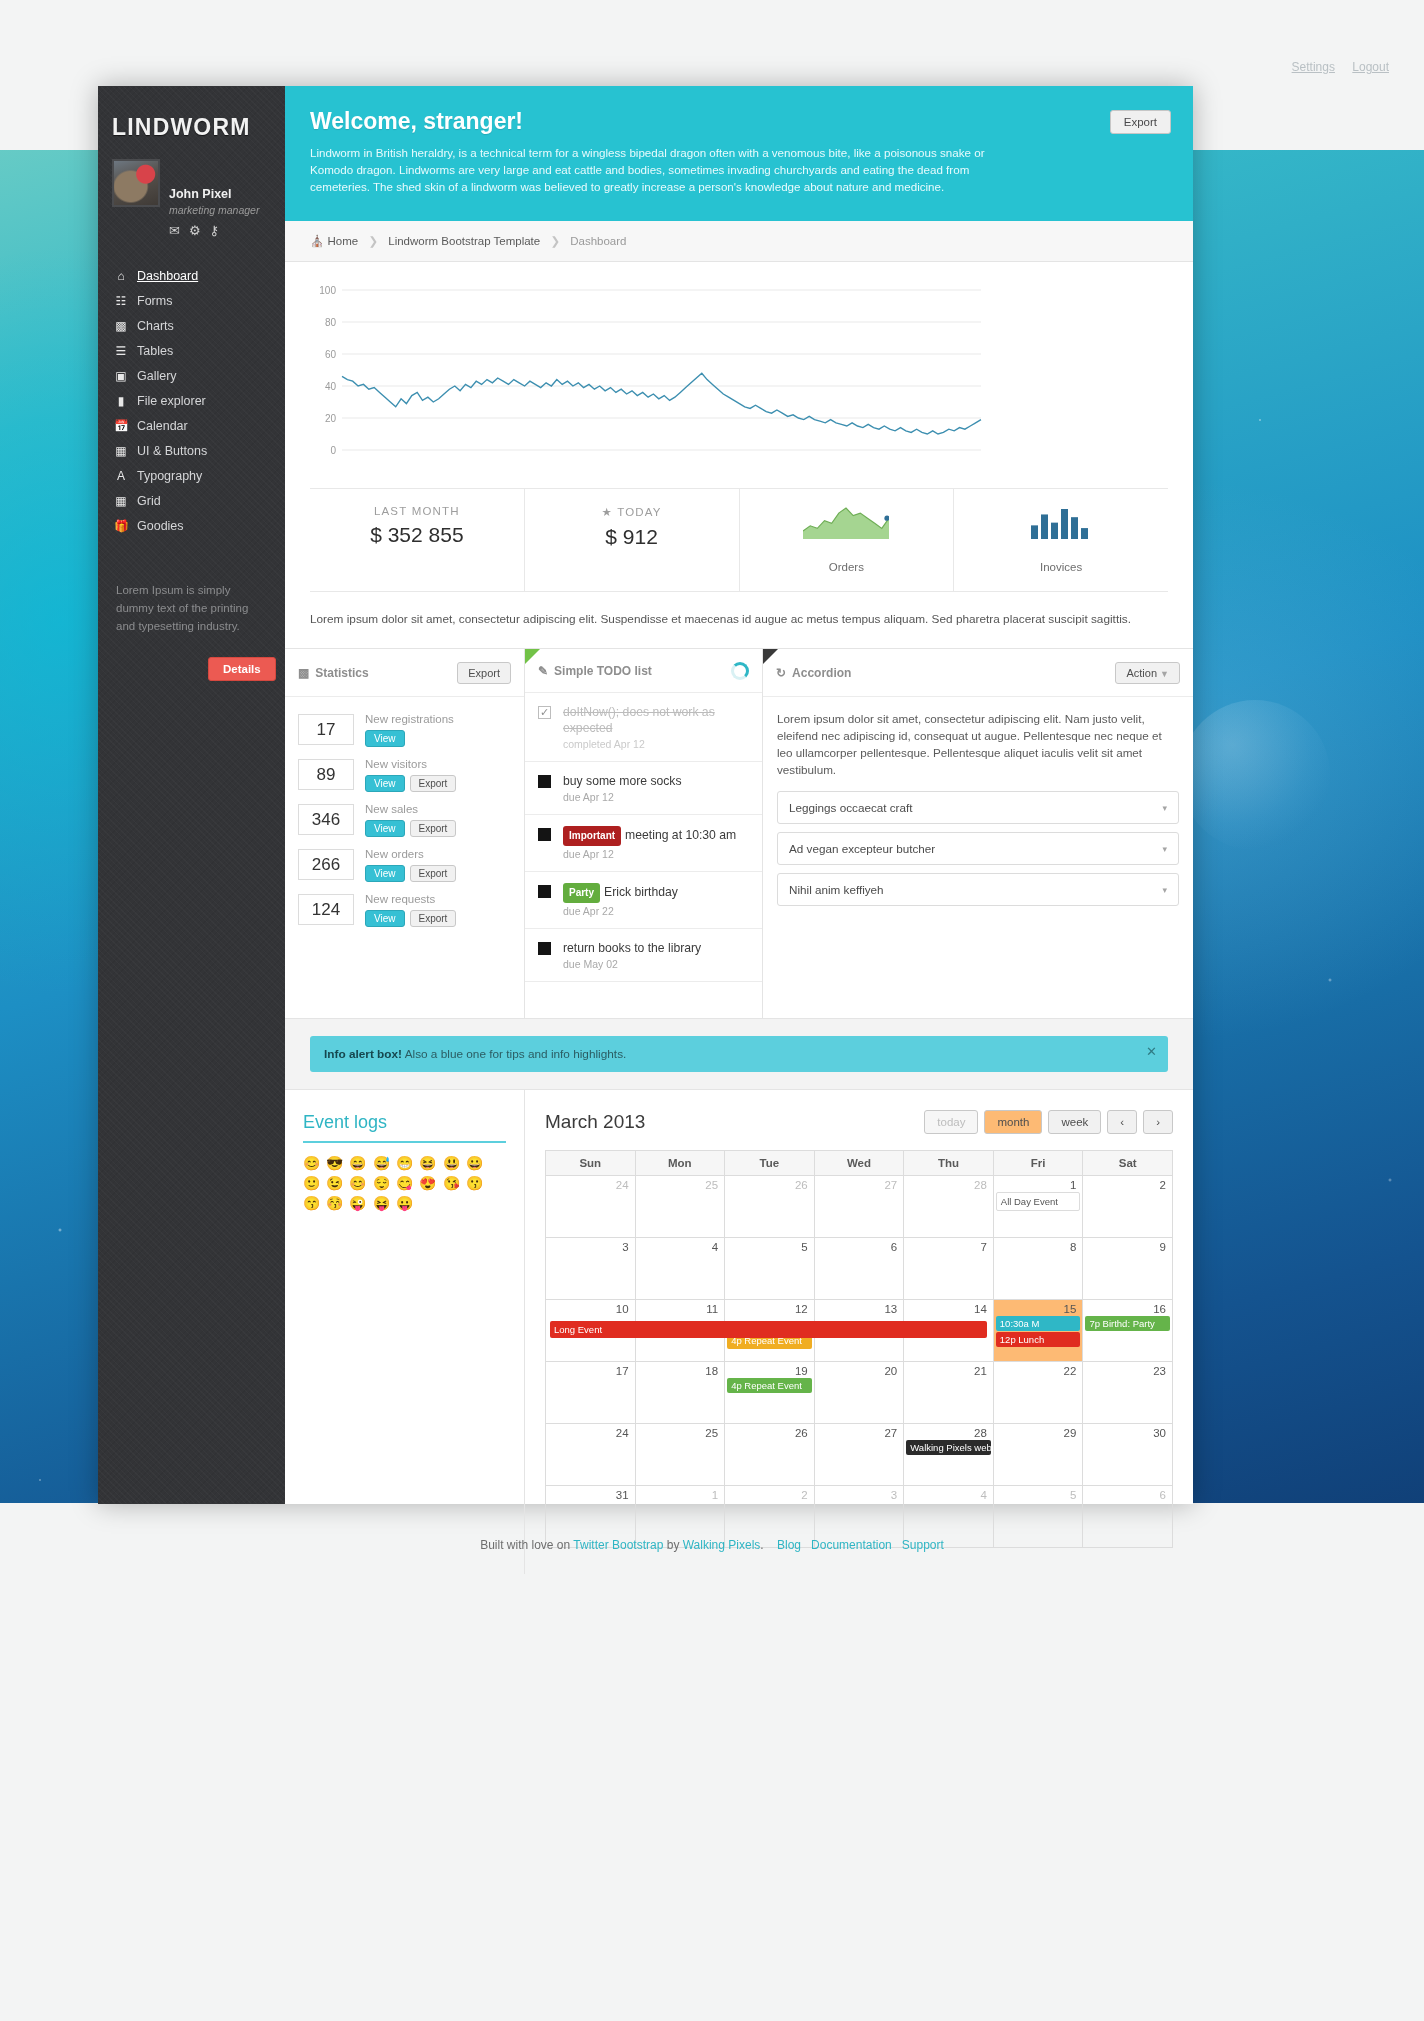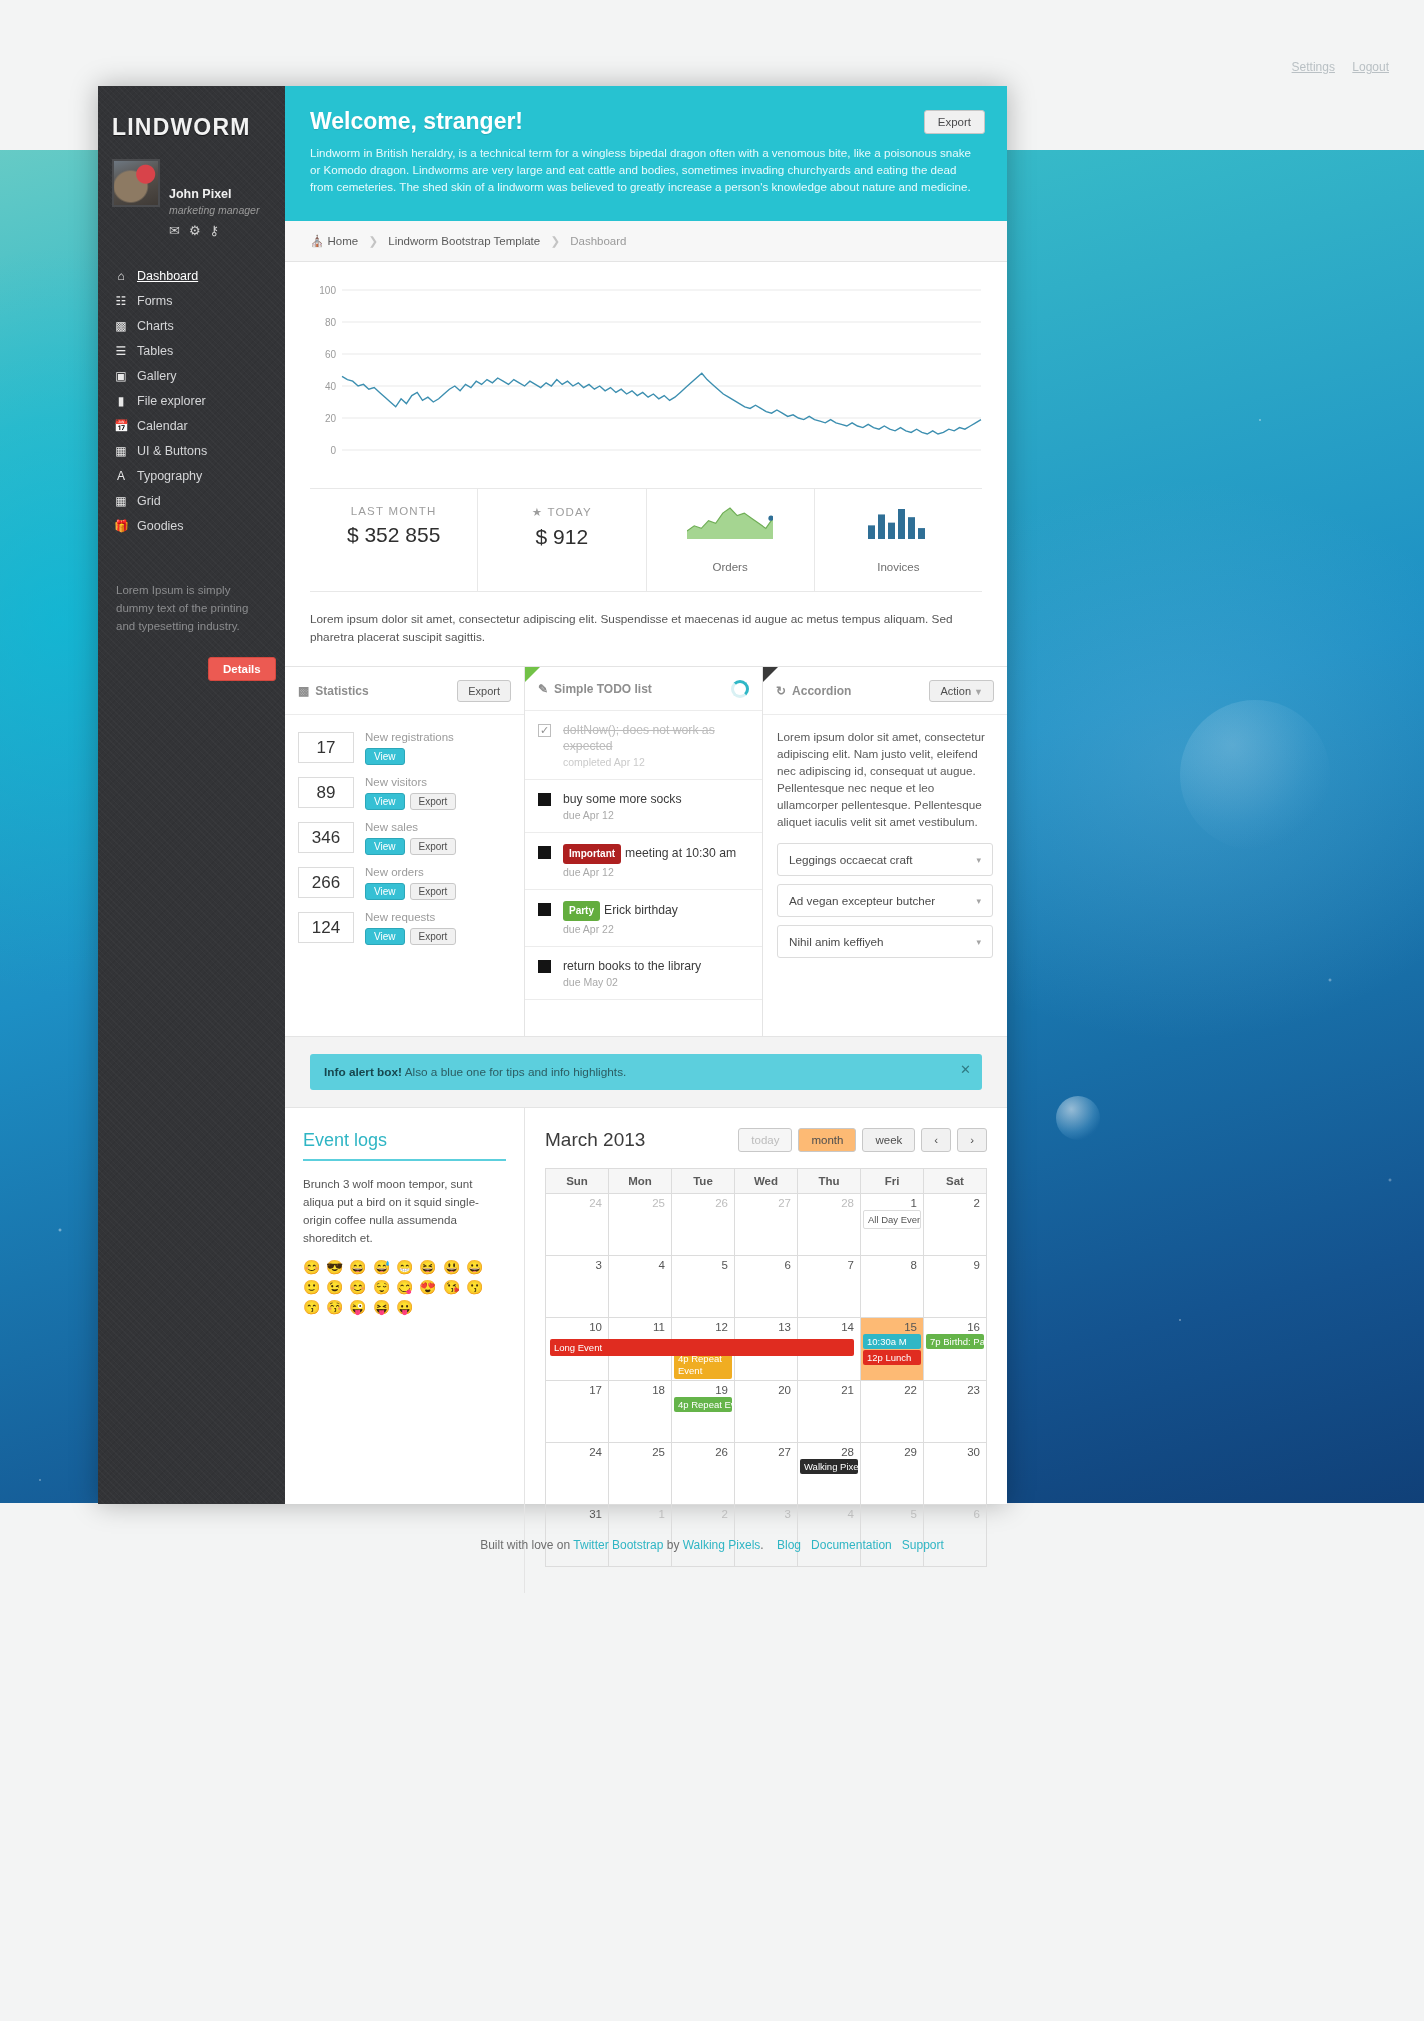--- a/index.html
+++ b/index.html
@@ -41,21 +41,21 @@
 
   
   #toplinks {
     position:absolute; right:35px; top:60px; z-index:30;
     font-size:12px; color:#b9c0c4;
   }
   #toplinks a { color:#b9c0c4; text-decoration:underline; margin-left:14px; }
 
   
   #page {
-    position:absolute; left:98px; top:86px; width:909px; height:1418px; z-index:20;
+    position:absolute; left:98px; top:86px; width:1095px; height:1418px; z-index:20;
     background:#fff;
     box-shadow: 0 0 26px rgba(0,0,0,.28);
   }
   
   #sidebar {
     position:absolute; left:0; top:0; width:187px; height:100%;
     background:#333437;
     background-image:
       repeating-linear-gradient(45deg, rgba(255,255,255,.022) 0 1px, transparent 1px 4px),
       repeating-linear-gradient(-45deg, rgba(0,0,0,.05) 0 1px, transparent 1px 4px);
@@ -530,21 +530,20 @@
       <div id="alert">
         <b>Info alert box!</b>
         <span>Also a blue one for tips and info highlights.</span>
         <span class="x">✕</span>
       </div>
     </div>
 
     <div id="bottom">
       <div id="eventlogs">
         <h2>Event logs</h2>
-        <p>Brunch 3 wolf moon tempor, sunt aliqua put a bird on it squid single-origin coffee nulla assumenda shoreditch et.</p>
         <div class="emoji">😊 😎 😄 😅 😁 😆 😃 😀 🙂 😉 😊 😌 😋 😍 😘 😗 😙 😚 😜 😝 😛</div>
       </div>
 
       <div id="cal">
         <div class="cal-top">
           <div class="cal-title">March 2013</div>
           <div class="cal-ctrls">
             <span class="cal-btn dis">today</span>
             <span class="cal-btn sel">month</span>
             <span class="cal-btn">week</span>

